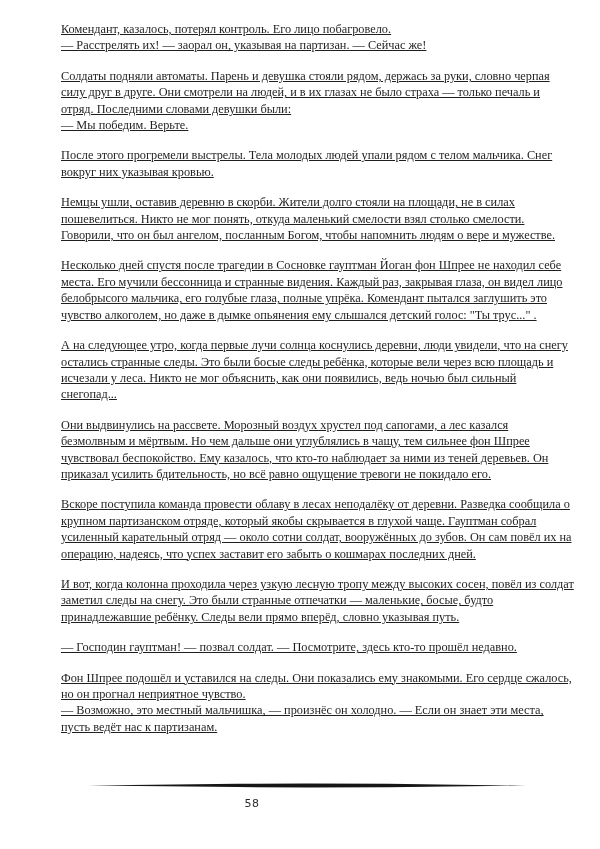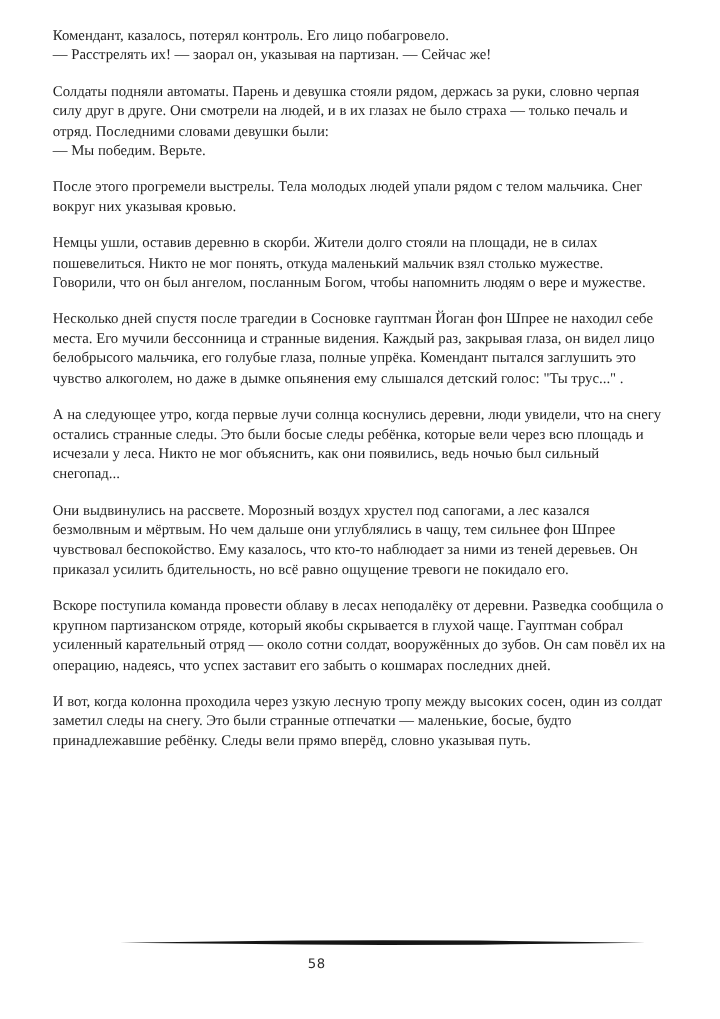--- a/index.html
+++ b/index.html
@@ -11,34 +11,35 @@
     width: 600px;
     height: 849px;
     position: relative;
     font-family: "Liberation Serif", serif;
     color: #1f1f1f;
     overflow: hidden;
   }
   .page-content {
     position: absolute;
     top: 21px;
-    left: 44px;
+    left: 61px;
     width: 513px;
+    text-decoration: underline;
   }
   .page-content p {
     margin: 0 0 14px 0;
     font-size: 12.3px;
     line-height: 16.4px;
     white-space: pre-line;
     text-align: left;
   }
   .page-footer {
     position: absolute;
     top: 783px;
-    left: 16px;
+    left: 4px;
     width: 496px;
     text-align: center;
   }
   .divider-wrap {
     width: 438px;
     height: 5px;
     margin: 0 auto 0 84px;
     line-height: 0;
   }
   .page-number {
@@ -55,41 +56,46 @@
 <div class="page-content">
   <p>Комендант, казалось, потерял контроль. Его лицо побагровело.
 — Расстрелять их! — заорал он, указывая на партизан. — Сейчас же!</p>
   <p>Солдаты подняли автоматы. Парень и девушка стояли рядом, держась за руки, словно черпая
 силу друг в друге. Они смотрели на людей, и в их глазах не было страха — только печаль и
 отряд. Последними словами девушки были:
 — Мы победим. Верьте.</p>
   <p>После этого прогремели выстрелы. Тела молодых людей упали рядом с телом мальчика. Снег
 вокруг них указывая кровью.</p>
   <p>Немцы ушли, оставив деревню в скорби. Жители долго стояли на площади, не в силах
-пошевелиться. Никто не мог понять, откуда маленький мальчик взял столько мужестве.
+пошевелиться. Никто не мог понять, откуда маленький смелости взял столько смелости.
 Говорили, что он был ангелом, посланным Богом, чтобы напомнить людям о вере и мужестве.</p>
   <p>Несколько дней спустя после трагедии в Сосновке гауптман Йоган фон Шпрее не находил себе
 места. Его мучили бессонница и странные видения. Каждый раз, закрывая глаза, он видел лицо
 белобрысого мальчика, его голубые глаза, полные упрёка. Комендант пытался заглушить это
 чувство алкоголем, но даже в дымке опьянения ему слышался детский голос: "Ты трус..." .</p>
   <p>А на следующее утро, когда первые лучи солнца коснулись деревни, люди увидели, что на снегу
 остались странные следы. Это были босые следы ребёнка, которые вели через всю площадь и
 исчезали у леса. Никто не мог объяснить, как они появились, ведь ночью был сильный
 снегопад...</p>
   <p>Они выдвинулись на рассвете. Морозный воздух хрустел под сапогами, а лес казался
 безмолвным и мёртвым. Но чем дальше они углублялись в чащу, тем сильнее фон Шпрее
 чувствовал беспокойство. Ему казалось, что кто-то наблюдает за ними из теней деревьев. Он
 приказал усилить бдительность, но всё равно ощущение тревоги не покидало его.</p>
   <p>Вскоре поступила команда провести облаву в лесах неподалёку от деревни. Разведка сообщила о
 крупном партизанском отряде, который якобы скрывается в глухой чаще. Гауптман собрал
 усиленный карательный отряд — около сотни солдат, вооружённых до зубов. Он сам повёл их на
 операцию, надеясь, что успех заставит его забыть о кошмарах последних дней.</p>
-  <p>И вот, когда колонна проходила через узкую лесную тропу между высоких сосен, один из солдат
+  <p>И вот, когда колонна проходила через узкую лесную тропу между высоких сосен, повёл из солдат
 заметил следы на снегу. Это были странные отпечатки — маленькие, босые, будто
 принадлежавшие ребёнку. Следы вели прямо вперёд, словно указывая путь.</p>
+  <p>— Господин гауптман! — позвал солдат. — Посмотрите, здесь кто-то прошёл недавно.</p>
+  <p>Фон Шпрее подошёл и уставился на следы. Они показались ему знакомыми. Его сердце сжалось,
+но он прогнал неприятное чувство.
+— Возможно, это местный мальчишка, — произнёс он холодно. — Если он знает эти места,
+пусть ведёт нас к партизанам.</p>
 </div>
 
 <div class="page-footer">
   <div class="divider-wrap">
     <svg width="438" height="5" viewBox="0 0 438 5" xmlns="http://www.w3.org/2000/svg" aria-hidden="true">
       <polygon points="0,2.6 150,0.7 219,0.5 300,0.8 438,2.6 300,4.2 219,4.4 150,4.1" fill="#161616"></polygon>
     </svg>
   </div>
   <div class="page-number">58</div>
 </div>

